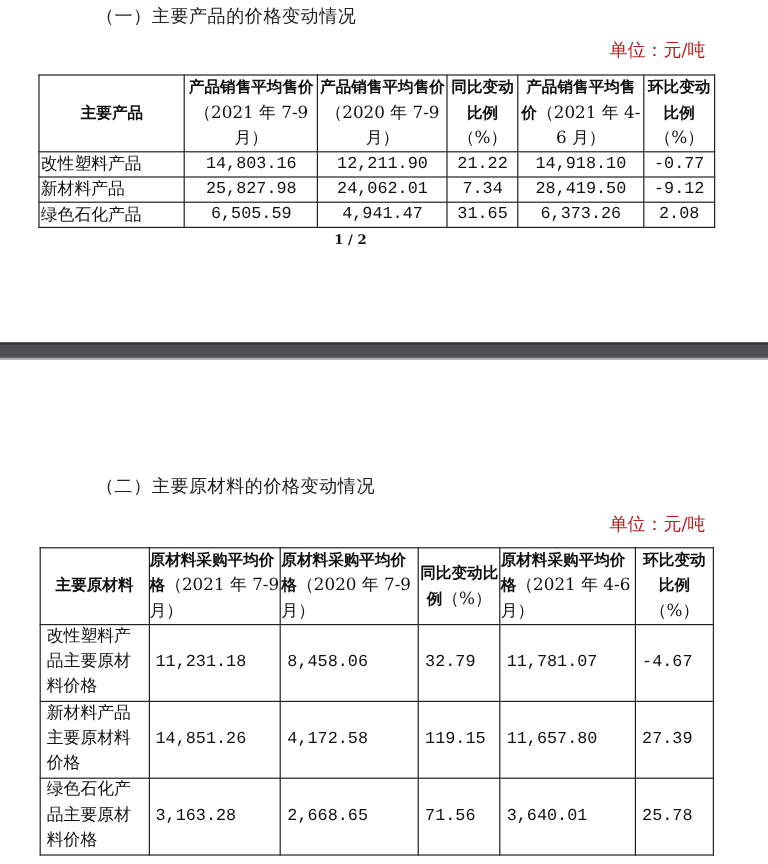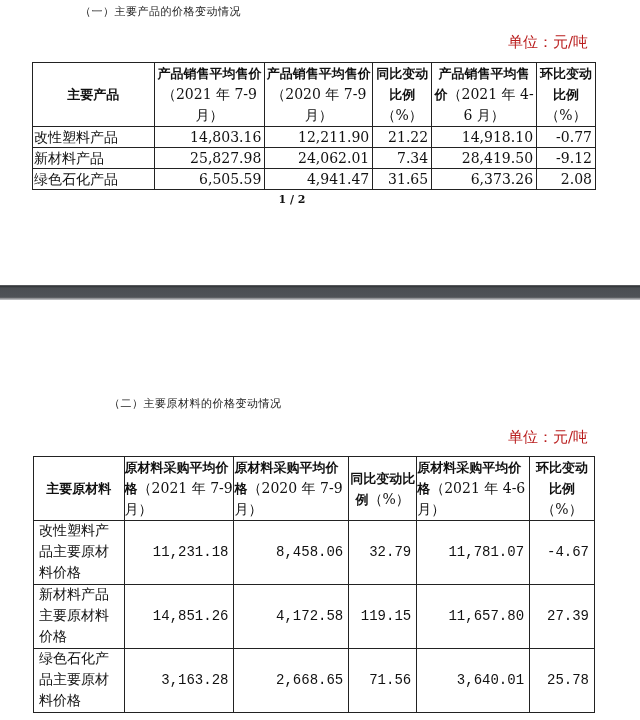--- a/index.html
+++ b/index.html
@@ -1,36 +1,36 @@
 <!DOCTYPE html>
 <html><head>
   <meta charset="utf-8">
   <style>
     * { margin: 0; padding: 0; box-sizing: border-box; }
     html, body { width: 640px; height: 720px; background: #ffffff; overflow: hidden; }
     body { position: relative; font-family: "DejaVu Serif", "Liberation Serif", serif; color: #111; }
-    .sec-title { position: absolute; font-size: 11px; color: #222; letter-spacing: 0.5px; }
+    .sec-title { position: absolute; font-size: 15px; color: #222; letter-spacing: 0.5px; }
     .unit { position: absolute; right: 52px; font-size: 15px; color: #b91c1c; }
     .page-num { position: absolute; left: 0; width: 584px; text-align: center; font-size: 11px; font-weight: bold; top: 193px; }
     .divider { position: absolute; left: 0; top: 285px; width: 640px; height: 15px;
       background: linear-gradient(#7a7d80 0px, #2e3134 1px, #4a4e52 3px, #4f5357 12px, #6a6d70 13px, #b8babc 14px); }
     table { position: absolute; border-collapse: collapse; font-size: 14px; }
     td, th { border: 1.3px solid #222; }
     th { font-weight: normal; text-align: center; vertical-align: middle; line-height: 21px; }
     th .b { font-weight: bold; font-family: "DejaVu Sans", "Liberation Sans", sans-serif; font-size: 13px; }
     #t1 { left: 32px; top: 62px; width: 564px; }
     #t1 td { height: 21px; padding: 0 3px; line-height: 20px; }
     #t1 td.name { text-align: left; padding-left: 1px; margin-left: 36px; }
-    #t1 td.num { text-align: right; }
+    #t1 td.num { text-align: center; font-family: Liberation Mono, monospace; }
     #t2 { left: 33px; top: 456px; width: 562px; }
     #t2 th { text-align: left; padding-left: 0; }
     #t2 th.center { text-align: center; padding-left: 0; }
     #t2 td { height: 63px; padding: 0 5px; line-height: 21px; font-family: Liberation Mono, monospace; }
     #t2 td.name { text-align: left; }
-    #t2 td.num { text-align: right; }
+    #t2 td.num { text-align: left; }
   </style>
 </head>
 <body>
 
 <div class="sec-title" style="left:80px; top:4px;">（一）主要产品的价格变动情况</div>
 <div class="unit" style="top:33px;">单位：元/吨</div>
 
 <table id="t1">
   <colgroup>
     <col style="width:122px">
@@ -75,21 +75,21 @@
       <td class="num">6,373.26</td>
       <td class="num">2.08</td>
     </tr>
   </tbody>
 </table>
 
 <div class="page-num">1 / 2</div>
 
 <div class="divider"></div>
 
-<div class="sec-title" style="left:80px; top:396px;margin-left:29px;">（二）主要原材料的价格变动情况</div>
+<div class="sec-title" style="left:80px; top:396px;">（二）主要原材料的价格变动情况</div>
 <div class="unit" style="top:428px;">单位：元/吨</div>
 
 <table id="t2">
   <colgroup>
     <col style="width:91px">
       <col style="width:110px">
       <col style="width:115px">
       <col style="width:68px">
       <col style="width:113px">
       <col style="width:65px">

